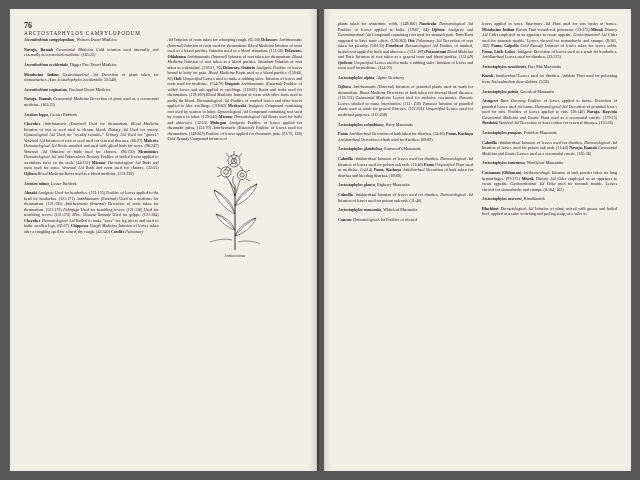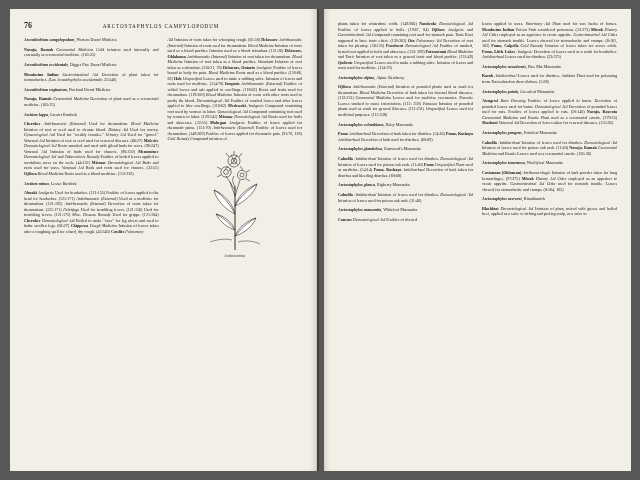--- a/index.html
+++ b/index.html
@@ -47,20 +47,21 @@
     height: 462px;
   }
   .runhead {
     display: flex;
     align-items: baseline;
     font-size: 5.2px;
     letter-spacing: 0.9px;
     color: #241f1c;
     margin-bottom: 7px;
     height: 9px;
+    flex-direction: column;
   }
   .runhead .folio {
     font-family: "Liberation Serif", serif;
     font-size: 8px;
     font-weight: bold;
     letter-spacing: 0;
   }
   .runhead .title {
     flex: 1;
     text-align: center;

